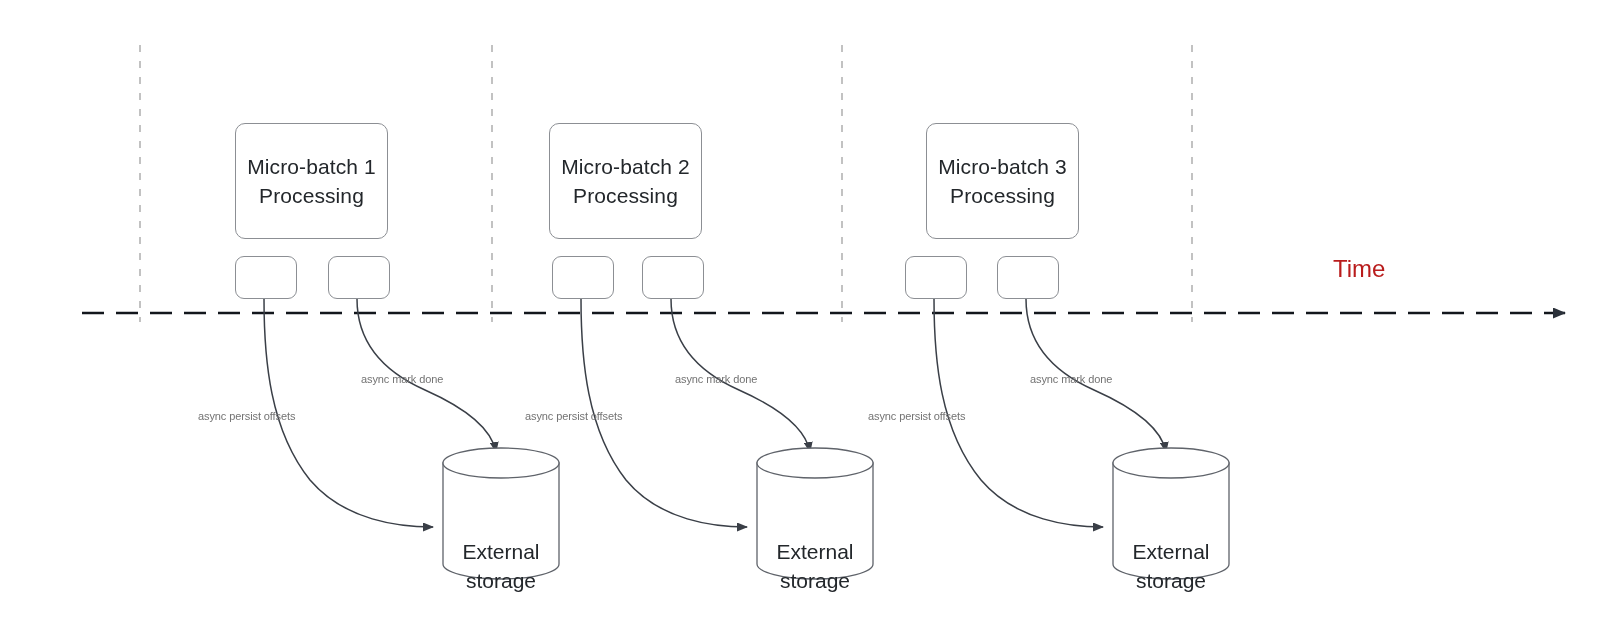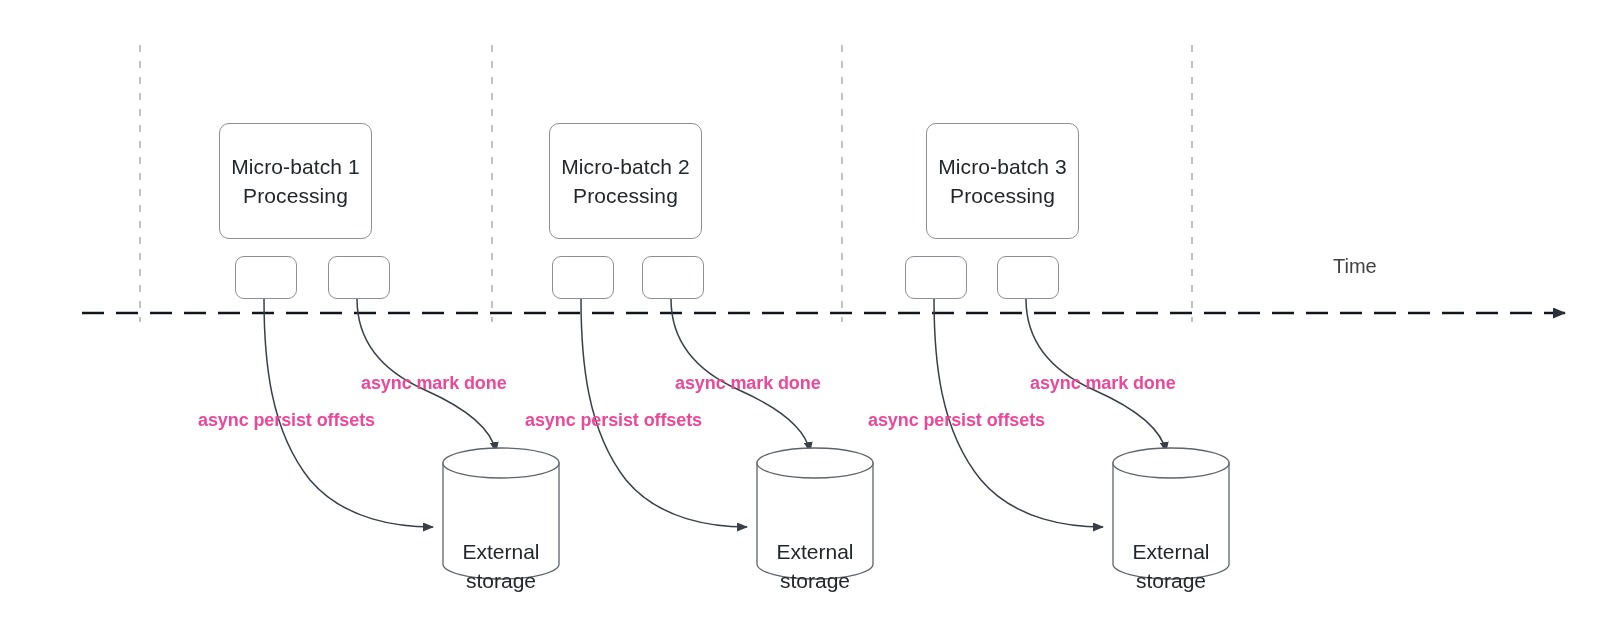--- a/index.html
+++ b/index.html
@@ -38,30 +38,30 @@
     text-align:center;
     font-size:21px;
     line-height:29px;
     color:#23272b;
     white-space:pre-line;
     pointer-events:none;
     margin-top:38px;
   }
   .edge-label{
     position:absolute;
-    font-size:18px;
-    font-weight:bold;
-    color:#ec4899;
+    font-size:11px;
+    font-weight:normal;
+    color:#737373;
     white-space:nowrap;
     letter-spacing:-0.1px;
   }
   .time-label{
     position:absolute;
-    font-size:20px;
-    color:#404040;
+    font-size:24px;
+    color:#b91c1c;
     white-space:nowrap;
   }
 </style>
 </head>
 <body>
 
 <div id="stage">
 
   <svg class="layer" viewBox="0 0 1600 642" xmlns="http://www.w3.org/2000/svg">
     <defs>
@@ -103,21 +103,21 @@
     <g>
       <path d="M 934,299 C 934,360 940,430 981,480 C 1016,521 1071,527 1103,527" fill="none" stroke="#3a3f47" stroke-width="1.5" marker-end="url(#arrowhead)"></path>
       <path d="M 1026,299 C 1026,340 1049,370 1094,390 C 1139,410 1162,430 1166,452" fill="none" stroke="#3a3f47" stroke-width="1.5" marker-end="url(#arrowhead)"></path>
     </g>
     <g>
       <path d="M 1113,463 L 1113,564 A 58,15 0 0 0 1229,564 L 1229,463 Z" fill="#ffffff" stroke="#5f636a" stroke-width="1.3"></path>
       <ellipse cx="1171" cy="463" rx="58" ry="15" fill="#ffffff" stroke="#5f636a" stroke-width="1.3"></ellipse>
     </g>
   </svg>
 
-  <div class="proc-box" style="left:219px;top:123px;width:153px;height:116px;">Micro-batch 1
+  <div class="proc-box" style="left:235px;top:123px;width:153px;height:116px;">Micro-batch 1
 Processing</div>
   <div class="mini-box" style="left:235px;top:256px;width:62px;height:43px;"></div>
   <div class="mini-box" style="left:328px;top:256px;width:62px;height:43px;"></div>
   <div class="cyl-label" style="left:443px;top:499px;width:116px;">External
 storage</div>
   <div class="edge-label" style="left:198px;top:410px;">async persist offsets</div>
   <div class="edge-label" style="left:361px;top:373px;">async mark done</div>
 
   <div class="proc-box" style="left:549px;top:123px;width:153px;height:116px;">Micro-batch 2
 Processing</div>

